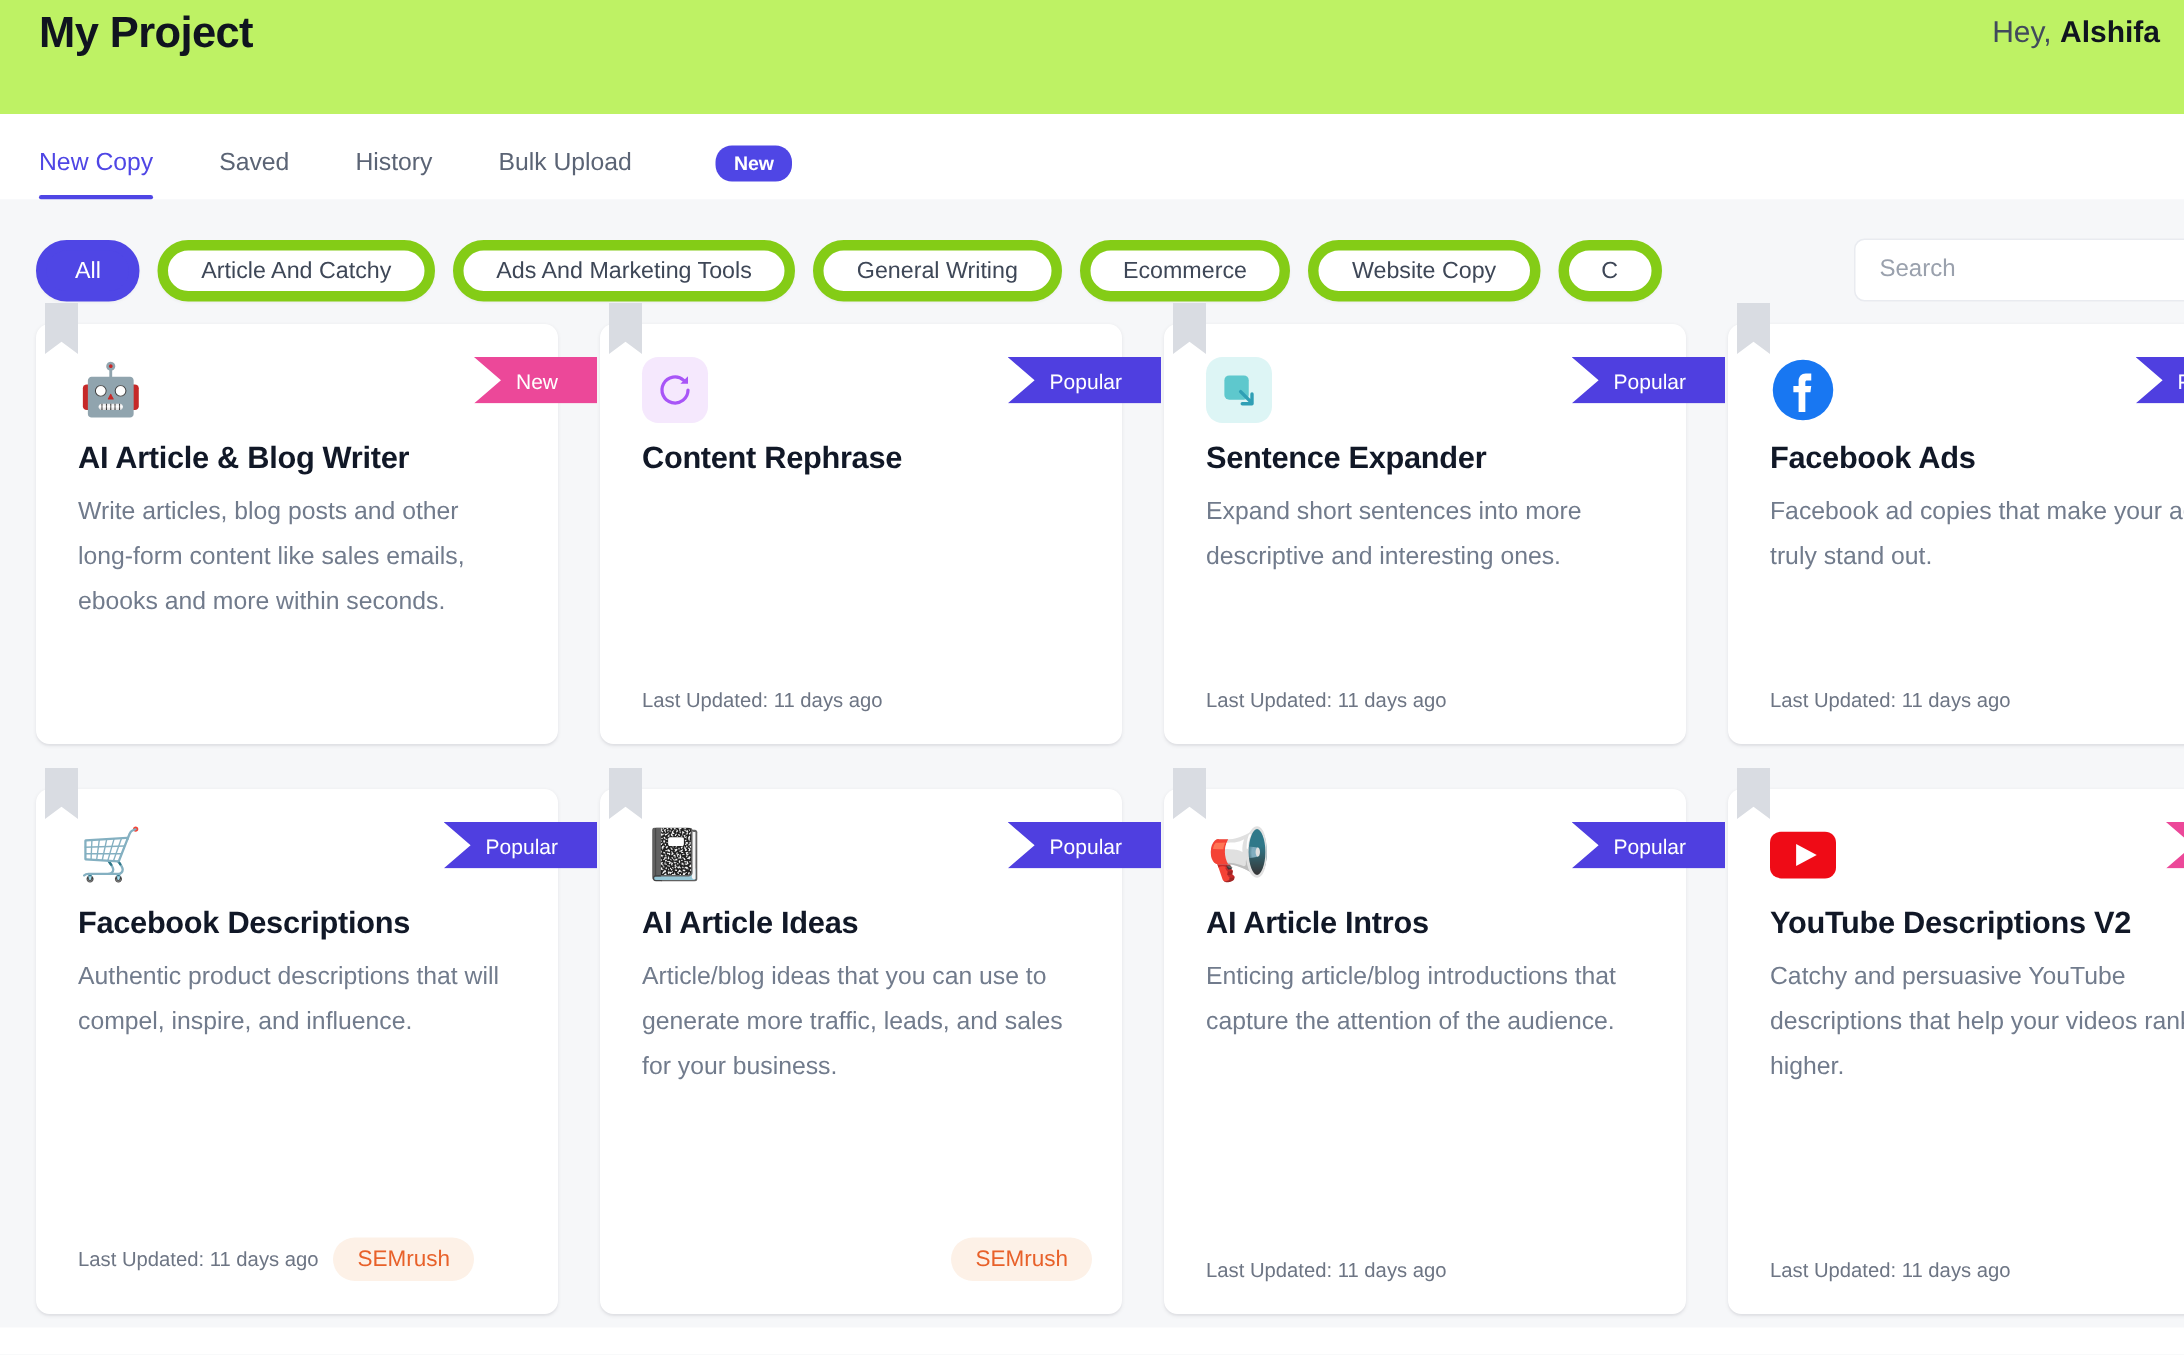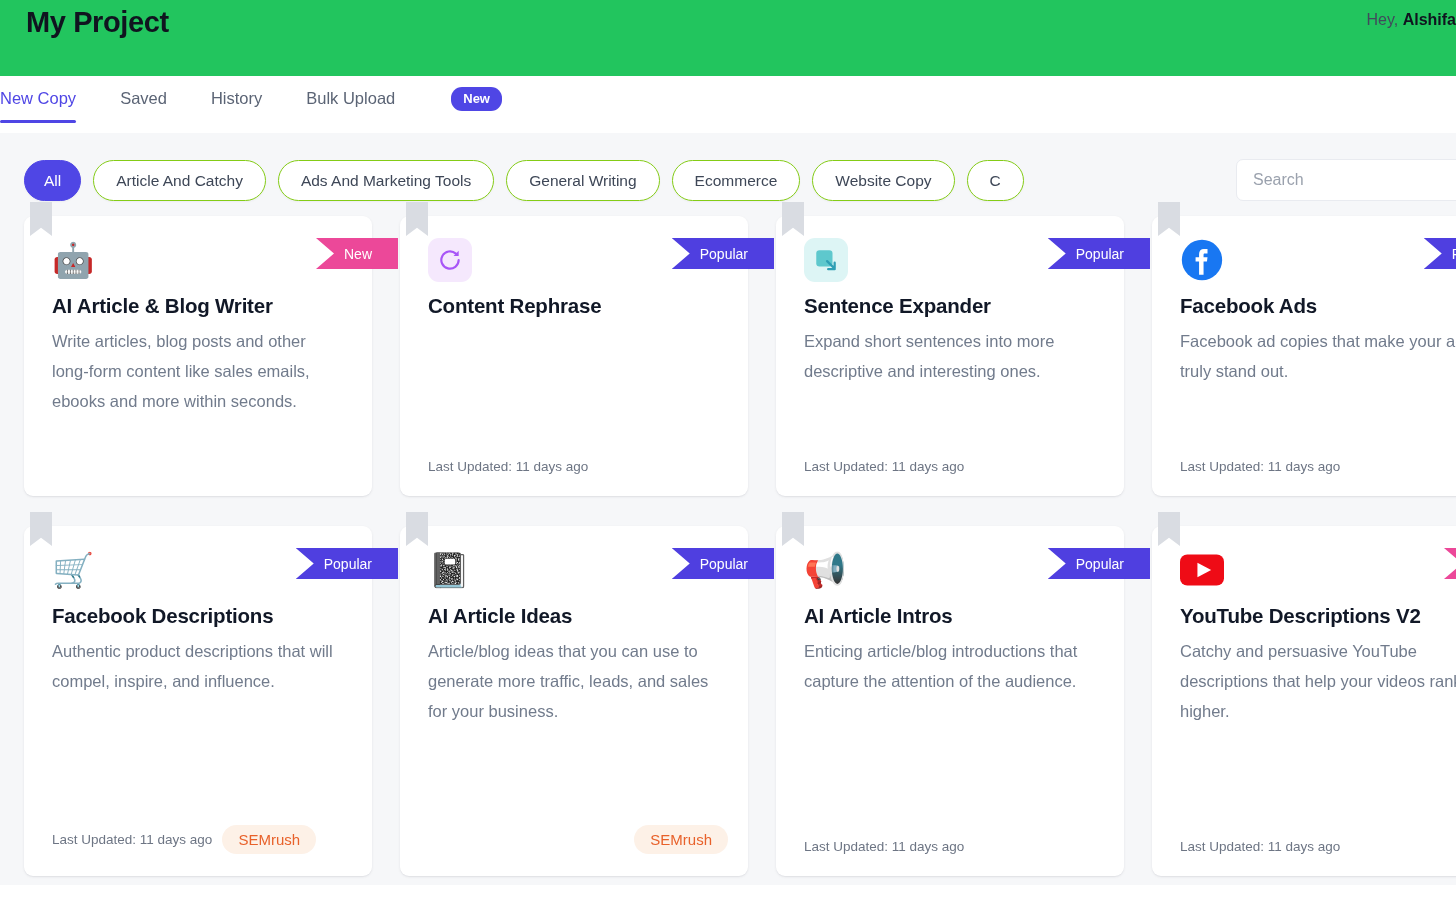--- a/index.html
+++ b/index.html
@@ -14,50 +14,51 @@
     background: #f6f7f9;
     font-family: "Liberation Sans", sans-serif;
     color: #1c2434;
     -webkit-font-smoothing: antialiased;
   }
 
   .page { position: relative; width: 1456px; height: 903px; overflow: hidden; }
 
   
   .topbar {
-    background: #22c55e;
+    background: #bef264;
     height: 76px;
     position: relative;
   }
   .project-title {
     position: absolute;
     left: 26px;
     top: 6px;
     font-size: 29px;
     font-weight: bold;
     letter-spacing: -0.4px;
     color: #10141f;
   }
   .greeting {
     position: absolute;
-    right: 0px;
+    right: 16px;
     top: 11px;
-    font-size: 16px;
+    font-size: 20px;
     color: #414a5c;
     white-space: nowrap;
   }
   .greeting b { color: #10141f; font-weight: bold; }
 
   
   .tabbar {
     background: #ffffff;
     height: 57px;
     position: relative;
-    display: flex;
-    align-items: flex-start;
+    padding-left: 26px;
+    display: flex;
+    align-items: flex-end;
   }
   .tab {
     position: relative;
     font-size: 16.5px;
     color: #5b6475;
     padding: 13px 0 15px 0;
     margin-right: 44px;
     cursor: pointer;
     white-space: nowrap;
   }
@@ -96,21 +97,21 @@
     top: 160px;
     display: flex;
     align-items: center;
     gap: 12px;
     white-space: nowrap;
   }
   .chip {
     height: 41px;
     border-radius: 21px;
     background: #ffffff;
-    border: 1px solid #84cc16;
+    border: 7px solid #84cc16;
     color: #3e4757;
     font-size: 15.5px;
     display: flex;
     align-items: center;
     padding: 0 22px;
     cursor: pointer;
     box-shadow: 0 1px 2px rgba(20,25,40,0.04);
   }
   .chip.active {
     background: #4f46e5;

